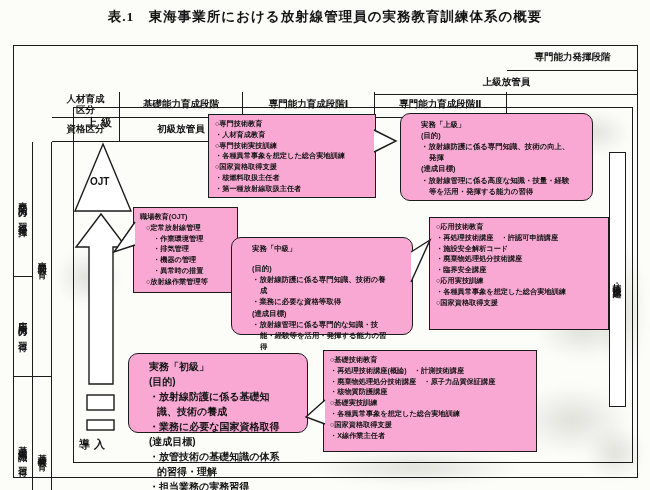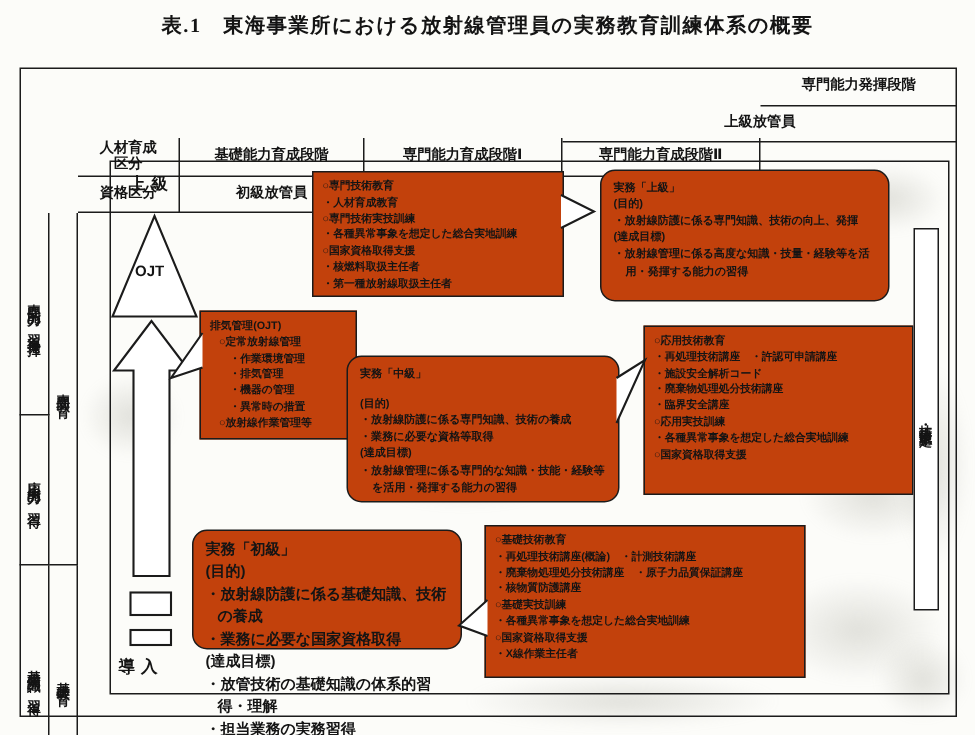--- a/index.html
+++ b/index.html
@@ -15,23 +15,23 @@
   .cell{display:flex;align-items:center;justify-content:center;text-align:center;
         font-weight:bold;font-size:9.5px;line-height:1.15;z-index:2;white-space:pre-line;}
   .br{border-right:1.4px solid #1b1b1b;margin-top:47px;}
   .bb{border-bottom:1.4px solid #1b1b1b;}
   .vert{writing-mode:vertical-rl;text-orientation:upright;letter-spacing:2px;}
 
   
   .dframe{left:73px;top:107px;width:560px;height:356px;border:1.5px solid #1b1b1b;z-index:1;}
 
   
-  .box{background:#c2410c;border:1.5px solid #1b1b1b;z-index:3;padding:4px 6px;
+  .box{background:#f9a8d4;border:1.5px solid #1b1b1b;z-index:3;padding:4px 6px;
        font-size:7.2px;font-weight:bold;line-height:1.5;}
-  .box.round{border-radius:10px;padding:5px 8px;}
+  .box.round{border-radius:10px;padding:5px 20px;}
   .bline{white-space:nowrap;}
   .round .bline{padding-left:8px;text-indent:-8px;white-space:normal;}
   .round .bline:first-child{padding-left:0;text-indent:0;}
   .gap .bline:first-child{margin-bottom:9px;}
   .wk .bline.circ{padding-left:6px;}
   .wk .bline.dot{padding-left:13px;}
 
   .dlabel{z-index:5;font-weight:bold;font-size:11px;letter-spacing:4px;white-space:nowrap;}
   .ojtlabel{z-index:5;font-weight:bold;font-size:10px;letter-spacing:0;}
 
@@ -82,21 +82,21 @@
   <div class="abs cell vert br" style="left:33px;top:330px;width:19px;height:148px;font-size:9px;">基礎教育</div>
 
   <div class="abs dframe"></div>
 
   <div class="abs dlabel" style="left:86px;top:115px;">上級</div>
   <div class="abs ojtlabel" style="left:90px;top:176px;">OJT</div>
   <div class="abs dlabel" style="left:79px;top:437px;">導入</div>
 
   <div class="abs box wk" style="left:133px;top:207px;width:105px;height:86px;">
     <div>
-        <div class="bline">排気管理(OJT)</div>
+        <div class="bline">職場教育(OJT)</div>
         <div class="bline circ">○定常放射線管理</div>
         <div class="bline dot">・作業環境管理</div>
         <div class="bline dot">・排気管理</div>
         <div class="bline dot">・機器の管理</div>
         <div class="bline dot">・異常時の措置</div>
         <div class="bline circ">○放射線作業管理等</div>
       </div>
   </div>
 
   <div class="abs box" style="left:208px;top:114px;width:168px;height:84px;">

